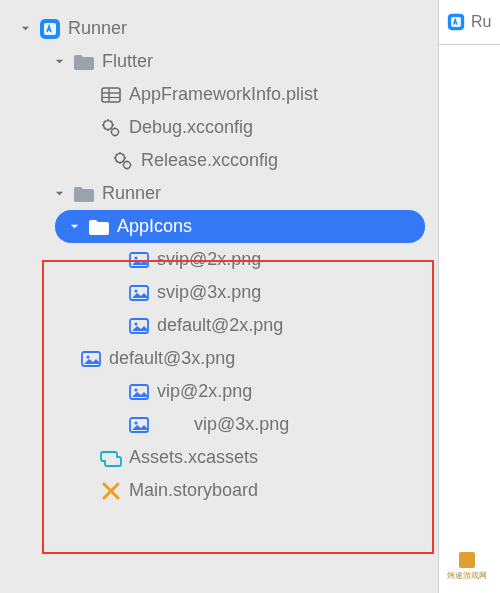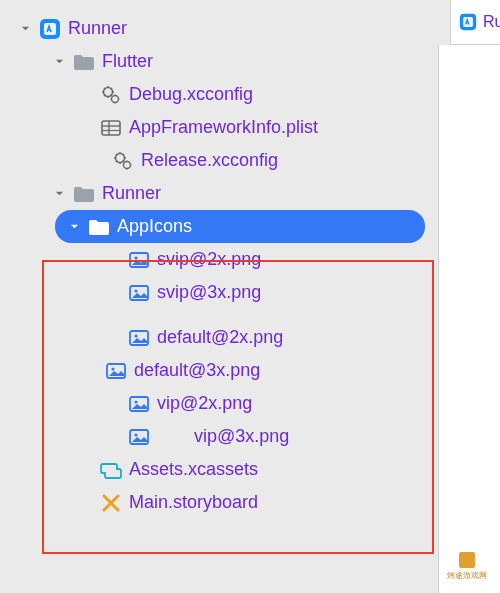--- a/index.html
+++ b/index.html
@@ -18,21 +18,21 @@
     .sidebar {
       width: 437px;
       height: 593px;
       background: #eaeaea;
       padding-top: 12px;
     }
     .rightpanel {
       position: absolute;
       right: 0;
       top: 0;
-      width: 50px;
+      width: 62px;
       height: 45px;
       background: #fff;
       border-left: 1px solid #d0d0d0;
       border-bottom: 1px solid #d0d0d0;
       display: flex;
       align-items: center;
       padding-left: 8px;
       gap: 6px;
     }
     .rightpanel-rest {
@@ -71,21 +71,21 @@
     }
     .selected .chevron { color: #fff; }
     .ic {
       width: 22px;
       height: 22px;
       display: inline-flex;
       align-items: center;
       justify-content: center;
       flex-shrink: 0;
     }
-    .label { font-size: 18px; color: #6d28d9; }
+    .label { font-size: 18px; color: #737373; }
     .redbox {
       position: absolute;
       left: 42px;
       top: 260px;
       width: 392px;
       height: 294px;
       border: 2px solid #ec3a2f;
       pointer-events: none;
     }
     .watermark {
@@ -139,42 +139,42 @@
     <span class="ic">
       <svg width="22" height="20" viewBox="0 0 22 20">
           <path d="M1 5 Q1 3 3 3 H8 L10 5 H19 Q21 5 21 7 V16 Q21 18 19 18 H3 Q1 18 1 16 Z" fill="#9aa3aa"></path>
         </svg>
     </span>
     <span class="label">Flutter</span>
   </div>
 
   <div class="tree-row" style="padding-left:100px;">
     <span class="ic">
+      <svg width="22" height="20" viewBox="0 0 22 20">
+          <rect x="2" y="3" width="18" height="14" rx="2" fill="none" stroke="#6b6b6b" stroke-width="1.6"></rect>
+          <line x1="2" y1="8" x2="20" y2="8" stroke="#6b6b6b" stroke-width="1.4"></line>
+          <line x1="9" y1="3" x2="9" y2="17" stroke="#6b6b6b" stroke-width="1.4"></line>
+          <line x1="2" y1="12.5" x2="20" y2="12.5" stroke="#6b6b6b" stroke-width="1.2"></line>
+        </svg>
+    </span>
+    <span class="label">AppFrameworkInfo.plist</span>
+  </div>
+
+  <div class="tree-row" style="padding-left:100px;">
+    <span class="ic">
       <svg width="22" height="22" viewBox="0 0 22 22">
           <circle cx="8" cy="8" r="4.5" fill="none" stroke="#6b6b6b" stroke-width="1.6"></circle>
           <path d="M8 2v2M8 12v2M2 8h2M12 8h2M4 4l1.4 1.4M12 12l-1.4-1.4M4 12l1.4-1.4M12 4l-1.4 1.4" stroke="#6b6b6b" stroke-width="1.4"></path>
           <circle cx="15" cy="15" r="3.5" fill="none" stroke="#6b6b6b" stroke-width="1.4"></circle>
           <path d="M15 10.5v1.5M15 18v1.5M10.5 15h1.5M18 15h1.5" stroke="#6b6b6b" stroke-width="1.2"></path>
         </svg>
     </span>
     <span class="label">Debug.xcconfig</span>
   </div>
 
-  <div class="tree-row" style="padding-left:100px;">
-    <span class="ic">
-      <svg width="22" height="20" viewBox="0 0 22 20">
-          <rect x="2" y="3" width="18" height="14" rx="2" fill="none" stroke="#6b6b6b" stroke-width="1.6"></rect>
-          <line x1="2" y1="8" x2="20" y2="8" stroke="#6b6b6b" stroke-width="1.4"></line>
-          <line x1="9" y1="3" x2="9" y2="17" stroke="#6b6b6b" stroke-width="1.4"></line>
-          <line x1="2" y1="12.5" x2="20" y2="12.5" stroke="#6b6b6b" stroke-width="1.2"></line>
-        </svg>
-    </span>
-    <span class="label">AppFrameworkInfo.plist</span>
-  </div>
-
   <div class="tree-row" style="padding-left:112px;">
     <span class="ic">
       <svg width="22" height="22" viewBox="0 0 22 22">
           <circle cx="8" cy="8" r="4.5" fill="none" stroke="#6b6b6b" stroke-width="1.6"></circle>
           <path d="M8 2v2M8 12v2M2 8h2M12 8h2M4 4l1.4 1.4M12 12l-1.4-1.4M4 12l1.4-1.4M12 4l-1.4 1.4" stroke="#6b6b6b" stroke-width="1.4"></path>
           <circle cx="15" cy="15" r="3.5" fill="none" stroke="#6b6b6b" stroke-width="1.4"></circle>
           <path d="M15 10.5v1.5M15 18v1.5M10.5 15h1.5M18 15h1.5" stroke="#6b6b6b" stroke-width="1.2"></path>
         </svg>
     </span>
     <span class="label">Release.xcconfig</span>
@@ -224,32 +224,32 @@
     <span class="ic">
       <svg width="22" height="20" viewBox="0 0 22 20">
           <rect x="2" y="3" width="18" height="14" rx="2" fill="none" stroke="#3478f6" stroke-width="1.8"></rect>
           <circle cx="8" cy="8" r="1.6" fill="#3478f6"></circle>
           <path d="M4 15 L9 10 L13 13 L16 10 L19 13 V15 Z" fill="#3478f6"></path>
         </svg>
     </span>
     <span class="label">svip@3x.png</span>
   </div>
 
-  <div class="tree-row" style="padding-left:128px;margin-top:12px;">
+  <div class="tree-row" style="padding-left:128px;">
     <span class="ic">
       <svg width="22" height="20" viewBox="0 0 22 20">
           <rect x="2" y="3" width="18" height="14" rx="2" fill="none" stroke="#3478f6" stroke-width="1.8"></rect>
           <circle cx="8" cy="8" r="1.6" fill="#3478f6"></circle>
           <path d="M4 15 L9 10 L13 13 L16 10 L19 13 V15 Z" fill="#3478f6"></path>
         </svg>
     </span>
     <span class="label">default@2x.png</span>
   </div>
 
-  <div class="tree-row" style="padding-left:105px;">
+  <div class="tree-row" style="padding-left:80px;">
     <span class="ic">
       <svg width="22" height="20" viewBox="0 0 22 20">
           <rect x="2" y="3" width="18" height="14" rx="2" fill="none" stroke="#3478f6" stroke-width="1.8"></rect>
           <circle cx="8" cy="8" r="1.6" fill="#3478f6"></circle>
           <path d="M4 15 L9 10 L13 13 L16 10 L19 13 V15 Z" fill="#3478f6"></path>
         </svg>
     </span>
     <span class="label">default@3x.png</span>
   </div>
 

